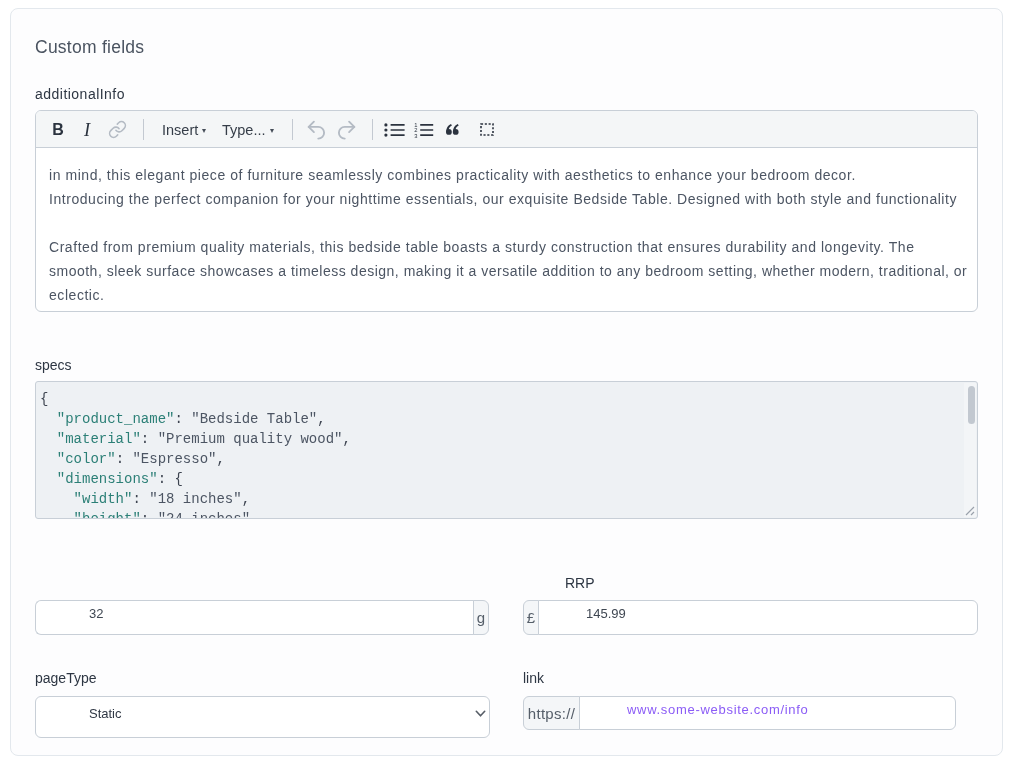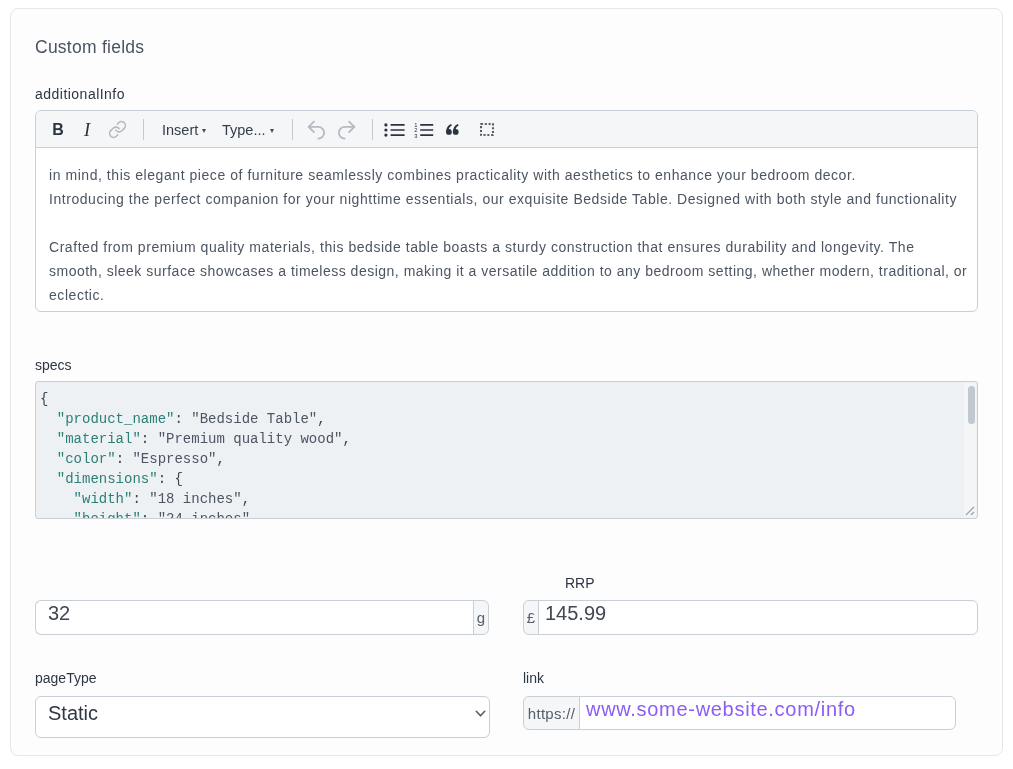--- a/index.html
+++ b/index.html
@@ -19,21 +19,21 @@
   .specs { left:35px; top:381px; width:943px; height:138px; background:#eef1f4; border:1px solid #c8cfd7; border-radius:3px; overflow:hidden; }
   .code { position:absolute; left:4px; top:7px; font-family:"Liberation Mono",monospace; font-size:14px; line-height:20px; color:#3d4450; white-space:pre; }
   .k { color:#2b7f76; }
   .v { color:#4c5563; }
   .sbtrack { position:absolute; top:1px; right:1px; width:12px; bottom:1px; background:#f3f5f7; }
   .sbthumb { position:absolute; top:4px; right:2px; width:7px; height:38px; background:#c2c8d0; border-radius:4px; }
   
   .group { height:35px; }
   .ibox { position:absolute; top:0; bottom:0; background:#fff; border:1px solid #c8cfd7; }
   .addon { position:absolute; top:0; bottom:0; background:#f4f6f8; border:1px solid #c8cfd7; display:flex; align-items:center; justify-content:center; font-size:15px; color:#555e69; }
-  .ival { position:absolute; top:0; bottom:8px; display:flex; align-items:center; font-size:20px; color:#3f4752; }
+  .ival { position:absolute; top:0; bottom:8px; display:flex; align-items:center; font-size:13px; color:#3f4752;margin-left:41px; }
 </style>
 </head>
 <body>
 <div class="abs card"></div>
 <div class="abs title">Custom fields</div>
 <div class="abs lbl" style="left:35px; top:86px; letter-spacing:0.48px;">additionalInfo</div>
 
 <div class="abs editor">
   <div class="toolbar">
     <div class="tb" id="tbB" style="left:9px; width:26px; font-weight:bold; font-size:16px; color:#2b333f;">B</div>

